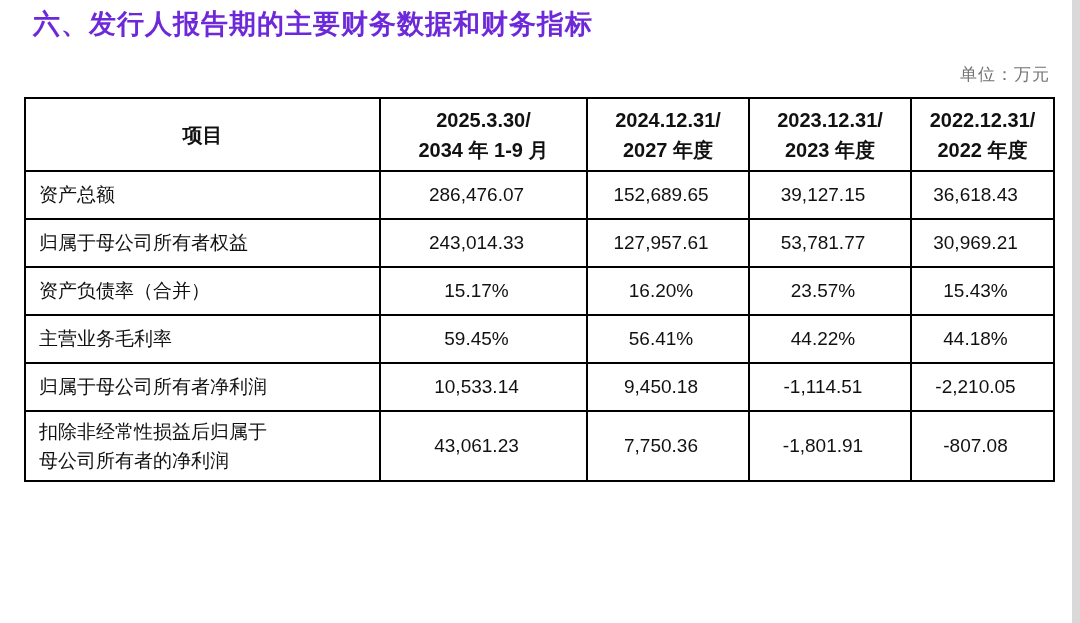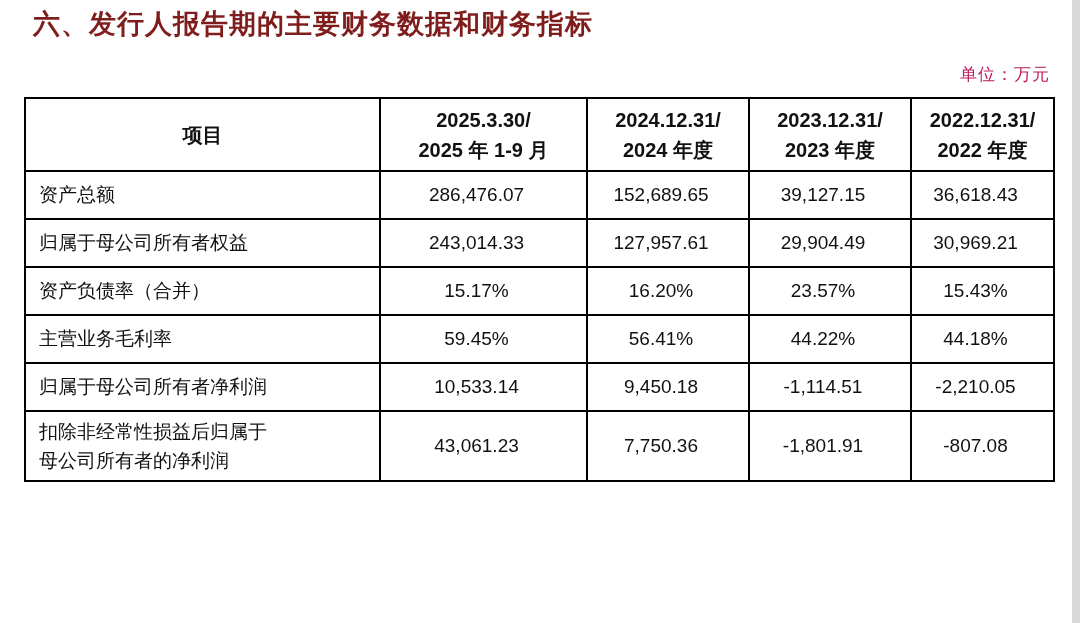--- a/index.html
+++ b/index.html
@@ -15,28 +15,28 @@
     background: #ffffff;
     overflow: hidden;
   }
   .title {
     position: absolute;
     left: 33px; top: 6px;
     margin: 0;
     font-size: 27px;
     font-weight: bold;
     letter-spacing: 1px;
-    color: #7f1d1d;
+    color: #6d28d9;
     white-space: nowrap;
   }
   .unit {
     position: absolute;
     top: 63px; right: 30px;
     font-size: 17px;
-    color: #be185d;
+    color: #737373;
     letter-spacing: 1px;
   }
   table.fin {
     position: absolute;
     left: 24px; top: 97px;
     width: 1029px;
     border-collapse: collapse;
     table-layout: fixed;
   }
   table.fin th, table.fin td {
@@ -89,25 +89,25 @@
       <col style="width:162px">
       <col style="width:143px">
     </colgroup>
     <thead>
       <tr id="hdr-row">
           <th>
             <div>项目</div>
           </th>
           <th>
             <div>2025.3.30/</div>
-            <div>2025 年 1-9 月</div>
+            <div>2034 年 1-9 月</div>
           </th>
           <th>
             <div>2024.12.31/</div>
-            <div>2024 年度</div>
+            <div>2027 年度</div>
           </th>
           <th>
             <div>2023.12.31/</div>
             <div>2023 年度</div>
           </th>
           <th>
             <div>2022.12.31/</div>
             <div>2022 年度</div>
           </th>
         </tr>
@@ -117,21 +117,21 @@
           <td class="item">资产总额</td>
           <td class="num">286,476.07</td>
           <td class="num">152,689.65</td>
           <td class="num">39,127.15</td>
           <td class="num">36,618.43</td>
         </tr>
         <tr>
           <td class="item">归属于母公司所有者权益</td>
           <td class="num">243,014.33</td>
           <td class="num">127,957.61</td>
-          <td class="num">29,904.49</td>
+          <td class="num">53,781.77</td>
           <td class="num">30,969.21</td>
         </tr>
         <tr>
           <td class="item">资产负债率（合并）</td>
           <td class="num">15.17%</td>
           <td class="num">16.20%</td>
           <td class="num">23.57%</td>
           <td class="num">15.43%</td>
         </tr>
         <tr>

